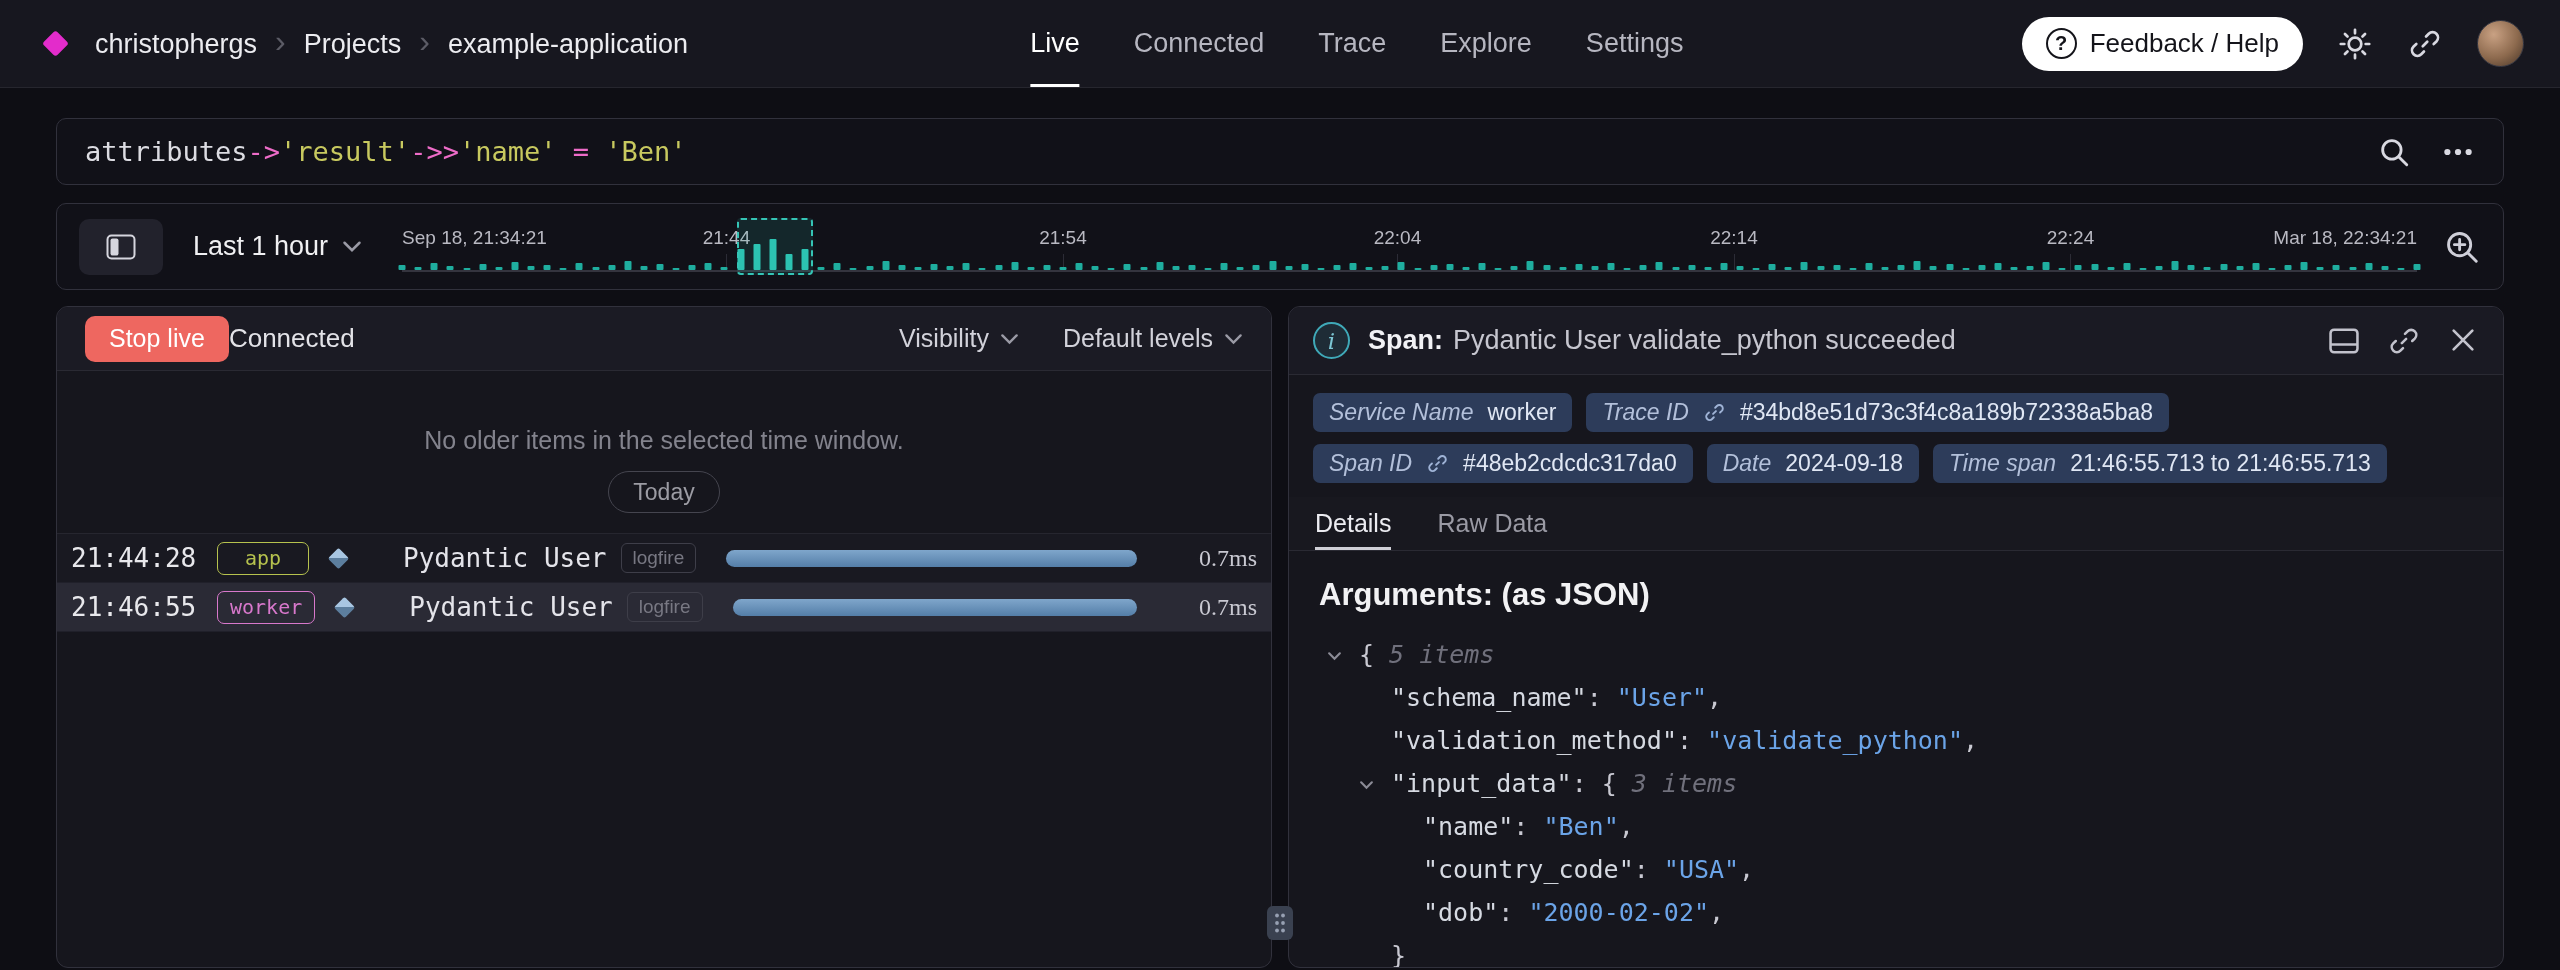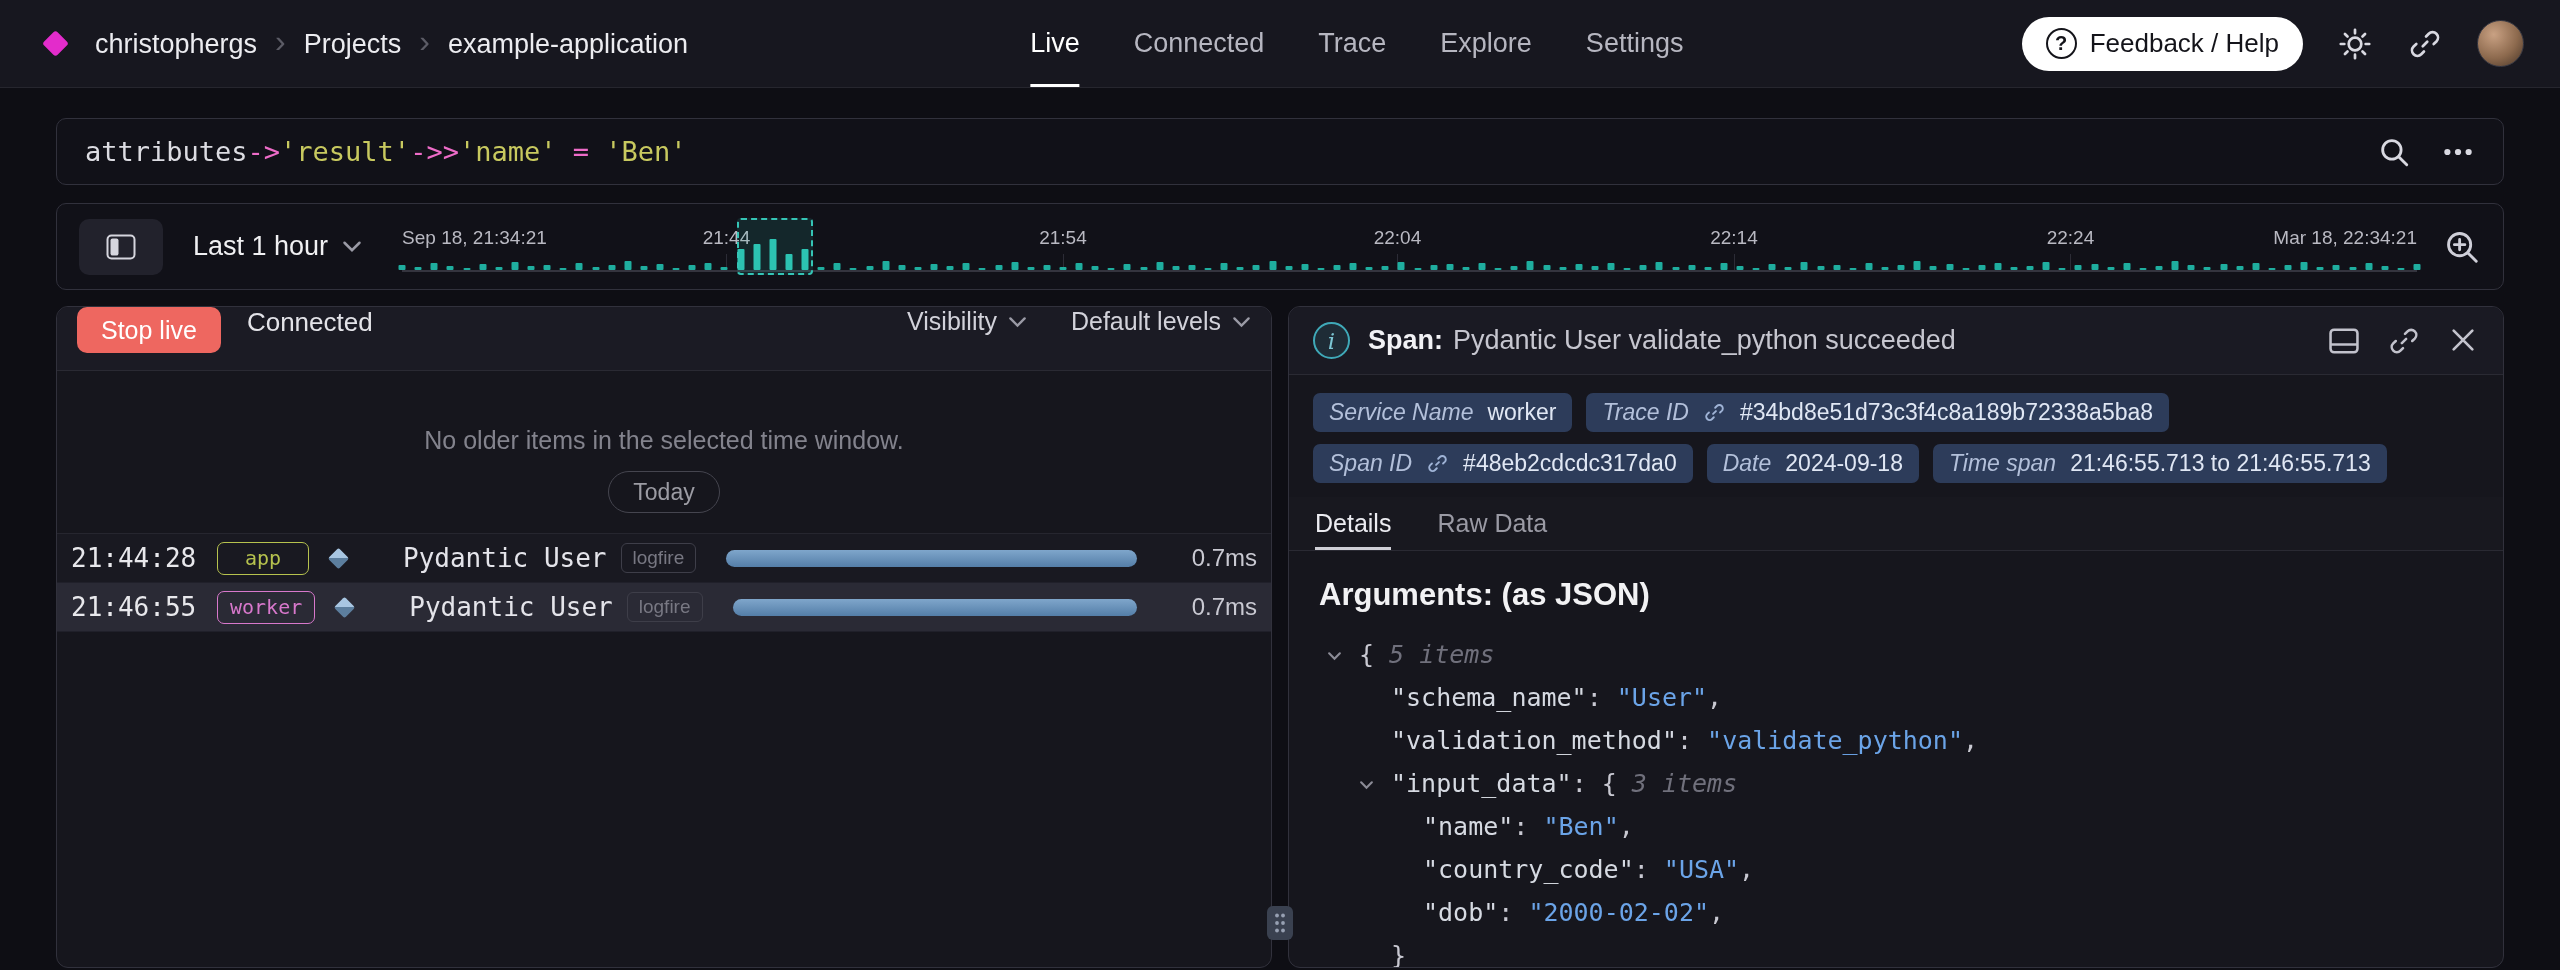--- a/index.html
+++ b/index.html
@@ -99,21 +99,21 @@
   .divider { width:16px; flex:none; position:relative; cursor:col-resize; }
   .grip {
     position:absolute; left:50%; top:600px; transform:translateX(-50%);
     width:26px; height:34px; background:#3a4150; border-radius:6px;
     display:flex; align-items:center; justify-content:center;
   }
 
   
   .live-header {
     height:64px; background:#1b1b24; border-bottom:1px solid #2a2a33;
-    display:flex; align-items:flex-start; padding:0 20px; gap:26px; flex:none;
+    display:flex; align-items:center; padding:0 28px; flex:none;
   }
   .stop-btn {
     background:#ee6760; color:#ffffff; border:none; border-radius:10px; height:46px;
     padding:0 24px; font-size:25px; font-family:inherit; cursor:pointer;
   }
   .connected { font-size:26px; color:#e3e3e8; }
   .header-dropdowns { margin-left:auto; display:flex; gap:44px; }
   .dropdown { display:flex; align-items:center; gap:11px; font-size:25px; color:#d2d2da; cursor:pointer; white-space:nowrap; }
   .dropdown svg { color:#9a9aa5; }
   .live-empty { padding:24px 0 20px; text-align:center; border-bottom:1px solid #26262f; }
@@ -133,21 +133,21 @@
     height:33px; min-width:92px; display:flex; align-items:center; justify-content:center; padding:0 12px; flex:none;
   }
   .row-diamond {
     width:15px; height:15px; transform:rotate(45deg); border-radius:2px; margin:0 8px; flex:none;
     background:linear-gradient(135deg,#a8c6e2 0%,#a8c6e2 50%,#5c7e9e 50%,#5c7e9e 100%);
   }
   .row-name { font-family:"DejaVu Sans Mono",monospace; font-size:26px; color:#e4e4ea; white-space:nowrap;margin-left:35px; }
   .row-src { border:1.5px solid #3e3e49; color:#787883; border-radius:6px; font-size:19px; padding:3px 11px; flex:none; }
   .row-bar-wrap { flex:1; margin:0 20px 0 16px; }
   .row-bar { display:block; height:17px; border-radius:9px; background:linear-gradient(180deg,#7fa6cb,#547ea8); width:100%; }
-  .row-dur { font-family:Liberation Sans, sans-serif; font-size:24px; color:#c9c9d2; width:86px; text-align:right; flex:none; }
+  .row-dur { font-family:Liberation Serif, serif; font-size:24px; color:#c9c9d2; width:86px; text-align:right; flex:none; }
 
   
   .detail-header {
     height:68px; background:#1a1a23; border-bottom:1px solid #2a2a33; flex:none;
     display:flex; align-items:center; gap:18px; padding:0 24px;
   }
   .info-badge {
     width:37px; height:37px; border-radius:50%; border:2px solid #3fa9b8; color:#7cc7d4;
     background:rgba(63,169,184,0.13); display:flex; align-items:center; justify-content:center;
     font-size:23px; font-style:italic; font-family:"DejaVu Serif",serif; flex:none;

